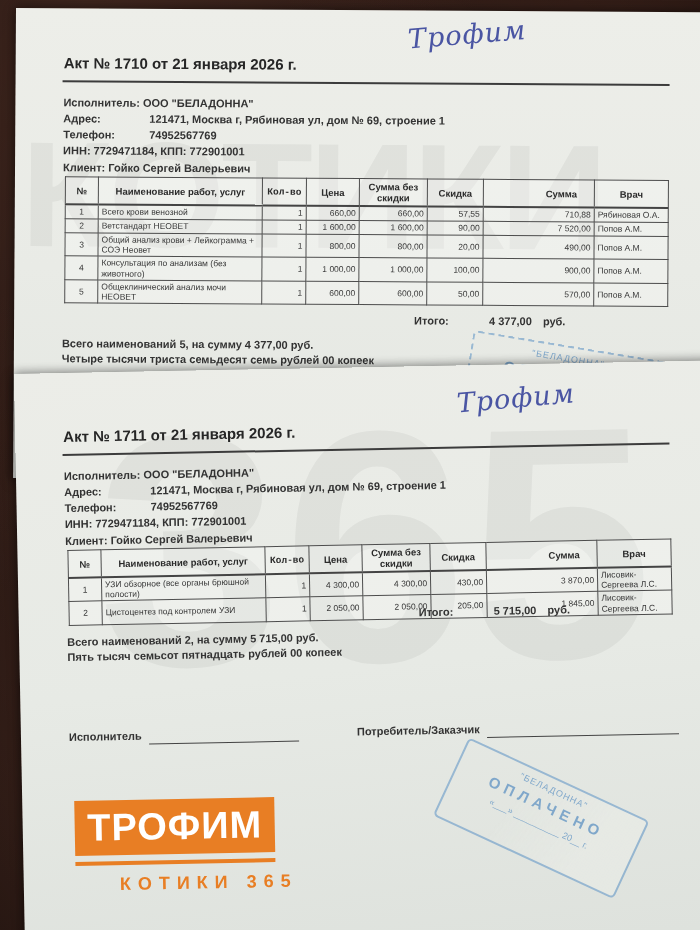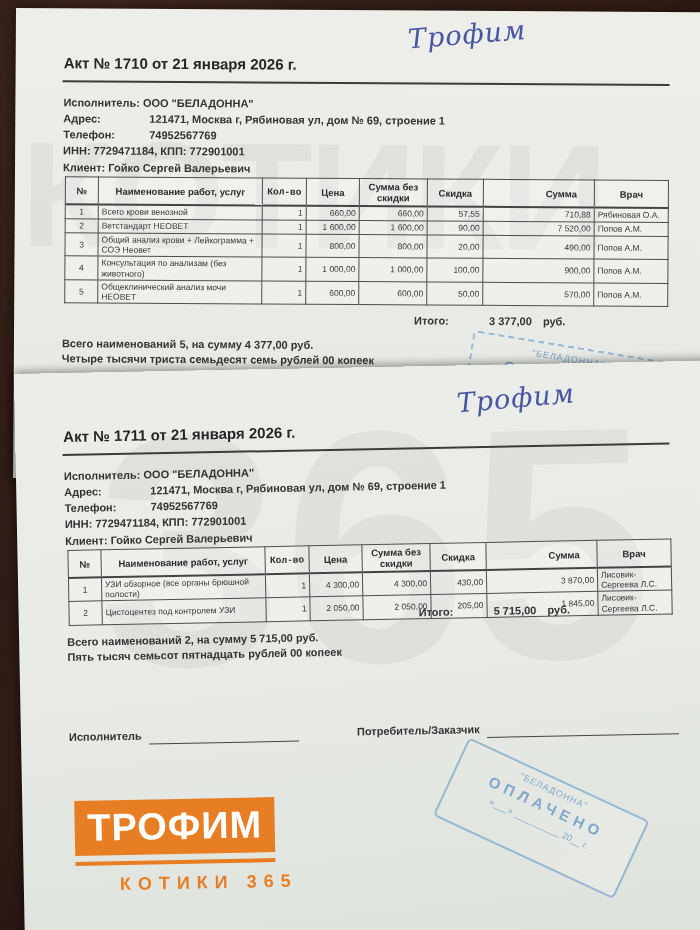--- a/index.html
+++ b/index.html
@@ -170,21 +170,21 @@
           <td>600,00</td>
           <td>50,00</td>
           <td>570,00</td>
           <td>Попов А.М.</td>
         </tr>
       </tbody>
     </table>
 
   <div class="totals" style="top:304px;">
     <span class="t-label">Итого:</span>
-    <span class="t-value">3 377,00</span>
+    <span class="t-value">4 377,00</span>
     <span class="t-cur">руб.</span>
   </div>
 
   <div class="summary" style="top:328px;">
     <div>Всего наименований 5, на сумму 4 377,00 руб.</div>
     <div>Четыре тысячи триста семьдесят семь рублей 00 копеек</div>
   </div>
 
   <div class="stamp dashed" id="stamp-frag">
     <div class="s-org">"БЕЛАДОННА"</div>

